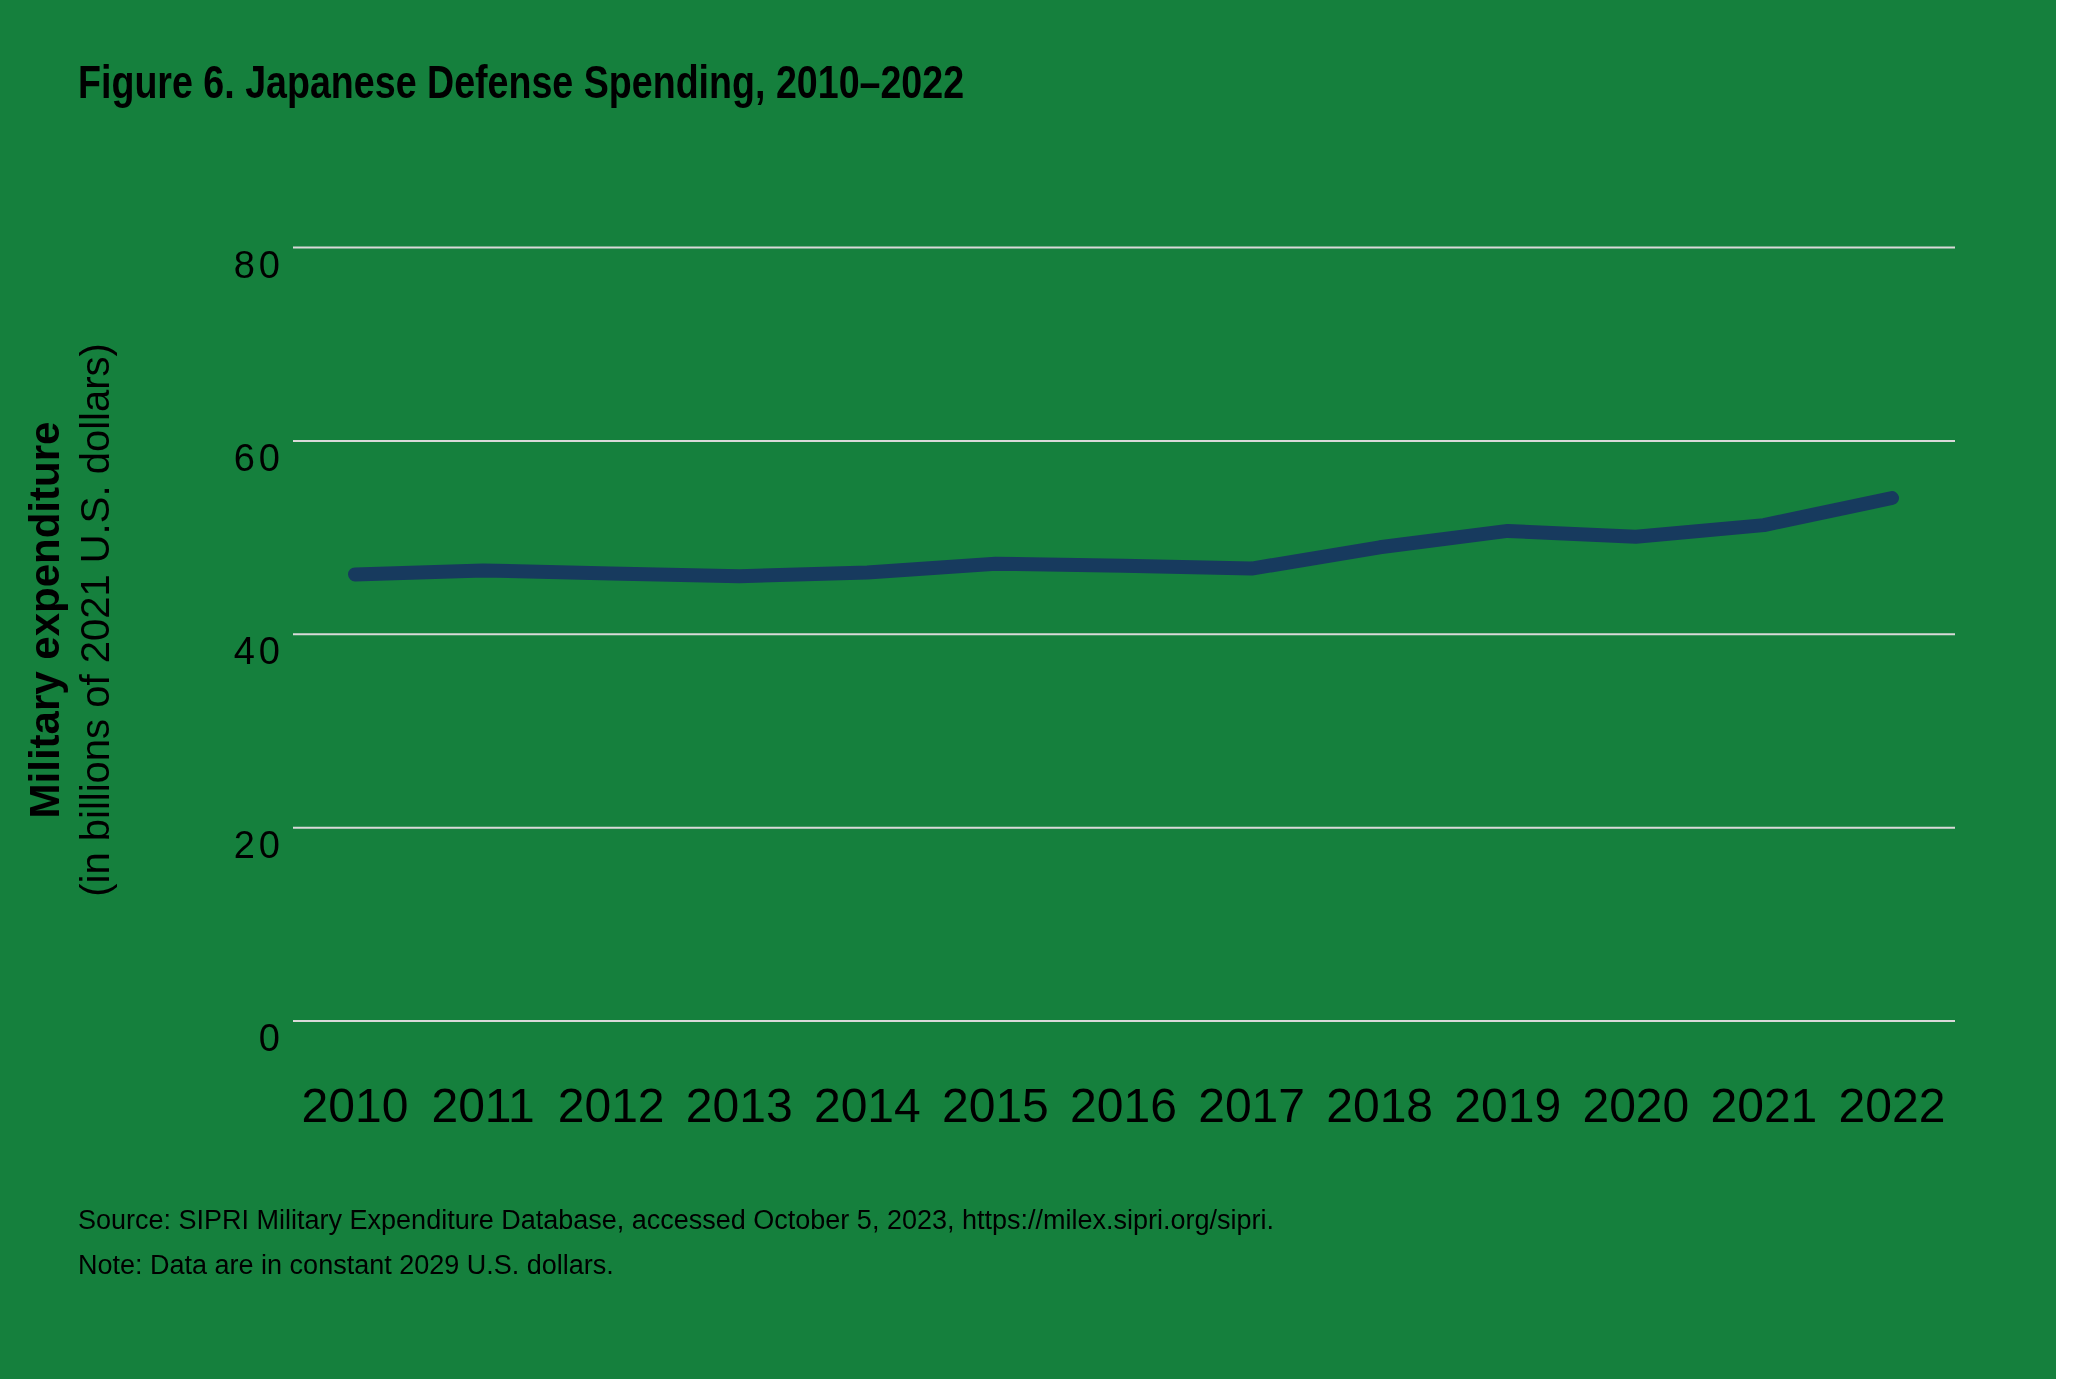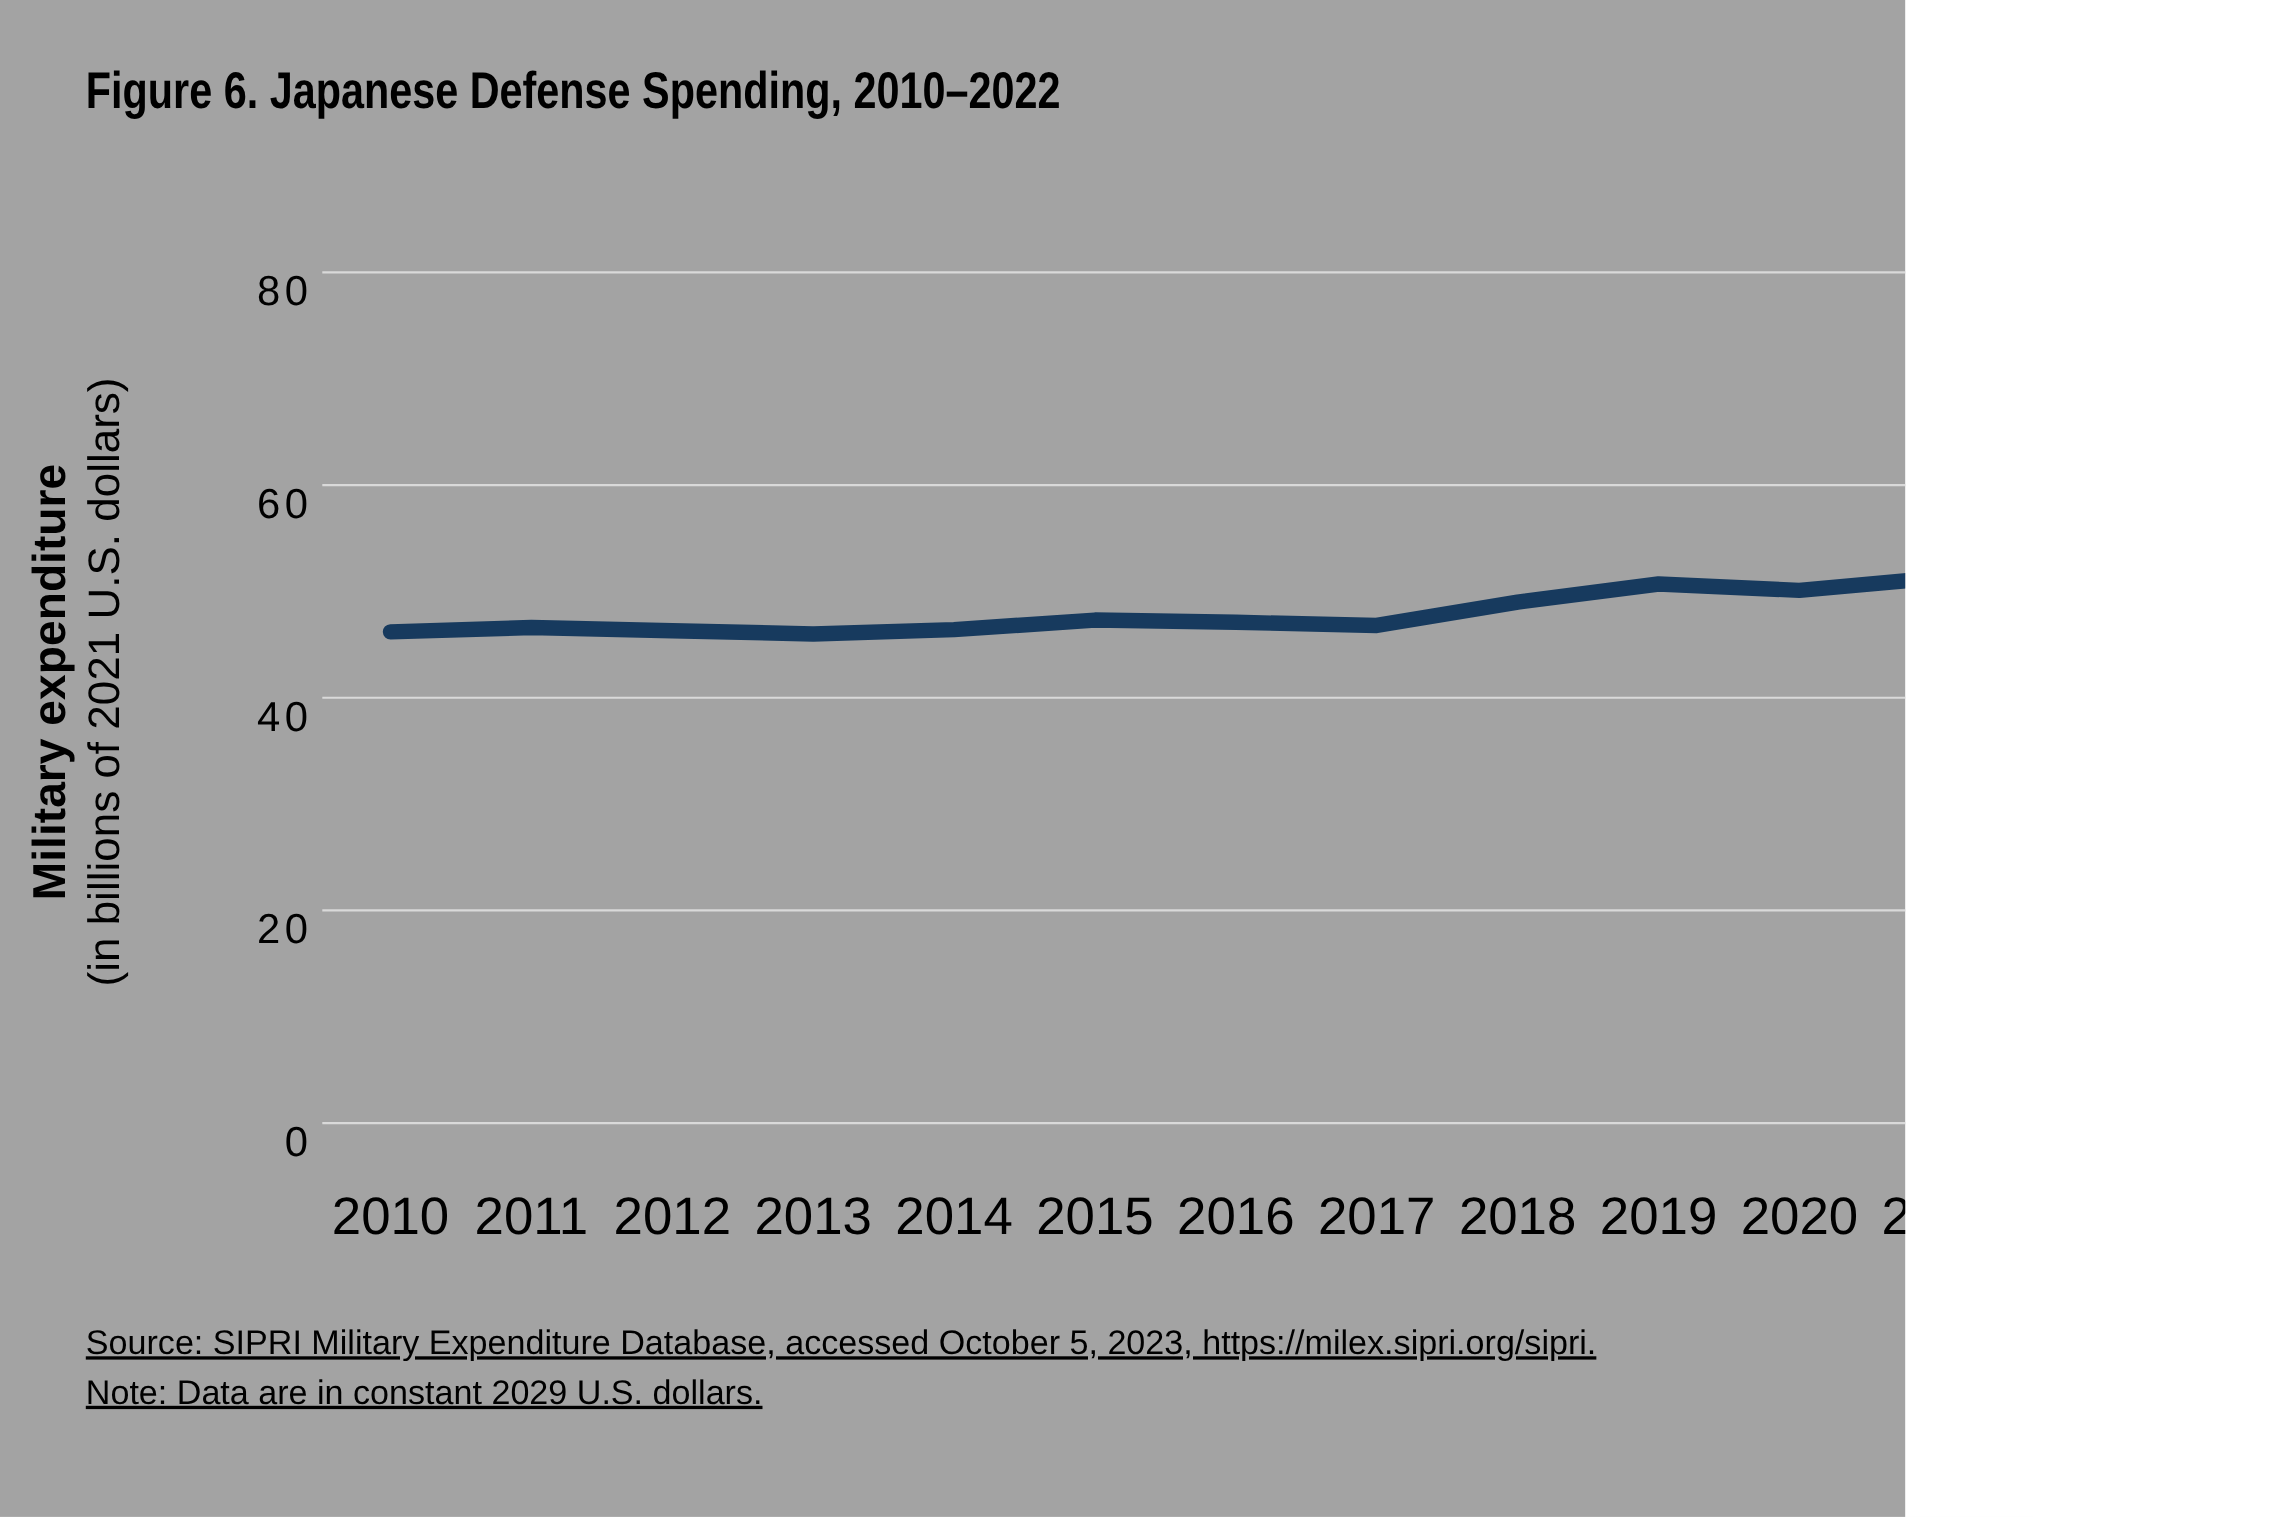--- a/index.html
+++ b/index.html
@@ -3,23 +3,23 @@
 <meta charset="utf-8">
 <style>
   html, body {
     margin: 0;
     padding: 0;
     background: #ffffff;
     font-family: "Liberation Sans", sans-serif;
   }
   #canvas {
     position: relative;
-    width: 1732px;
+    width: 2056px;
     height: 1379px;
-    background: #a3a3a3;
+    background: #15803d;
     overflow: hidden;
   }
   #figure-title {
     position: absolute;
     left: 78px;
     top: 54px;
     font-size: 47px;
     font-weight: bold;
     color: #000000;
     white-space: nowrap;
@@ -51,24 +51,23 @@
   }
   #y-axis-title .line2 {
     font-size: 40px;
     font-weight: normal;
     display: block;
   }
   #footer {
     position: absolute;
     left: 78px;
     top: 1198px;
-    font-size: 31px;
+    font-size: 27px;
     color: #000000;
     line-height: 45px;
-    text-decoration: underline;
   }
   .tick-text {
     font-family: "Liberation Sans", sans-serif;
     fill: #000000;
   }
 </style>
 </head>
 <body>
 
 <div id="canvas">

